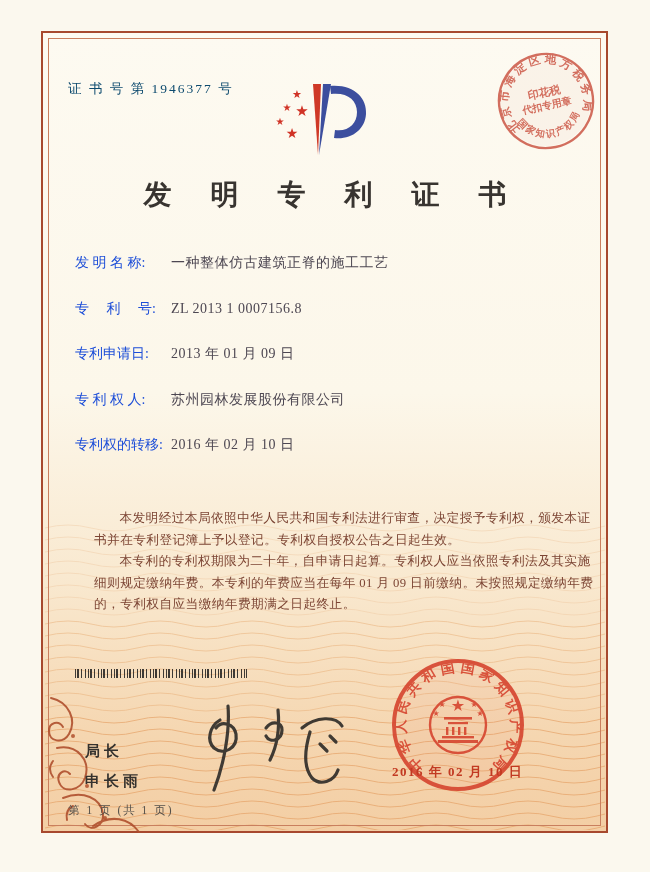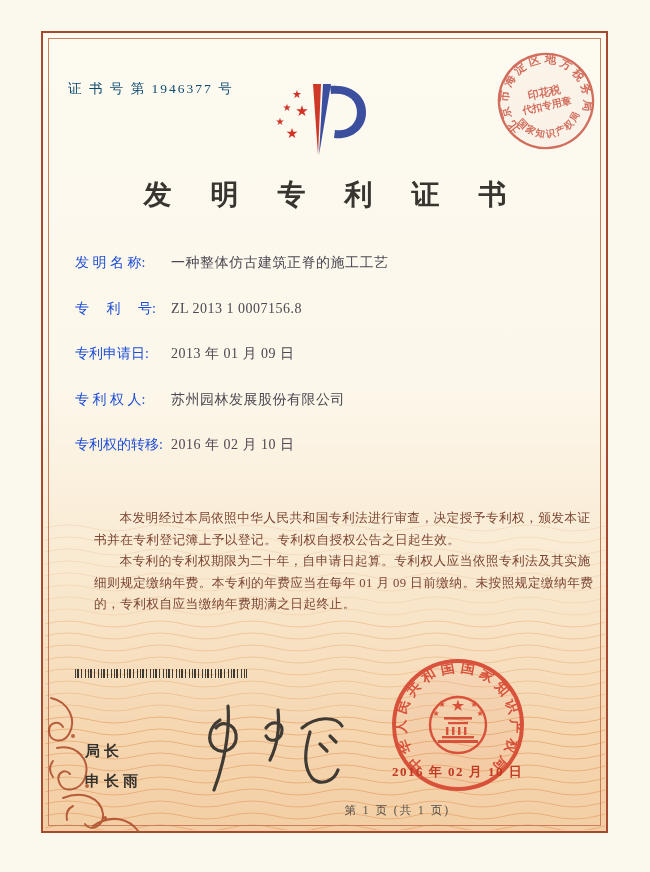--- a/index.html
+++ b/index.html
@@ -58,23 +58,23 @@
     font-family:"Liberation Sans","DejaVu Sans",sans-serif;}
   .signoff div{font-size:15px;letter-spacing:4px;color:#35322e;font-weight:600;
     margin-bottom:11px;}
 
   .signature{position:absolute;left:190px;top:698px;width:170px;height:100px;z-index:4;}
 
   .seal{position:absolute;left:388px;top:655px;width:140px;height:140px;z-index:4;}
   .seal-date{position:absolute;left:392px;top:763px;z-index:6;
     font-size:13px;font-weight:600;letter-spacing:1.5px;color:#c23a22;}
 
-  .footer{position:absolute;left:43px;top:803px;width:457px;text-align:right;
+  .footer{position:absolute;left:43px;top:803px;width:457px;text-align:left;
     padding-right:50px;box-sizing:border-box;
-    font-size:11.5px;letter-spacing:2px;color:#55504a;z-index:3;}
+    font-size:11.5px;letter-spacing:2px;color:#55504a;z-index:3;padding-left:25px;}
 </style>
 </head>
 <body>
 
 <div class="page">
 
   <div class="inner-bg"></div>
 
   <svg class="waves" viewBox="0 0 560 306" aria-hidden="true">
     <defs>

